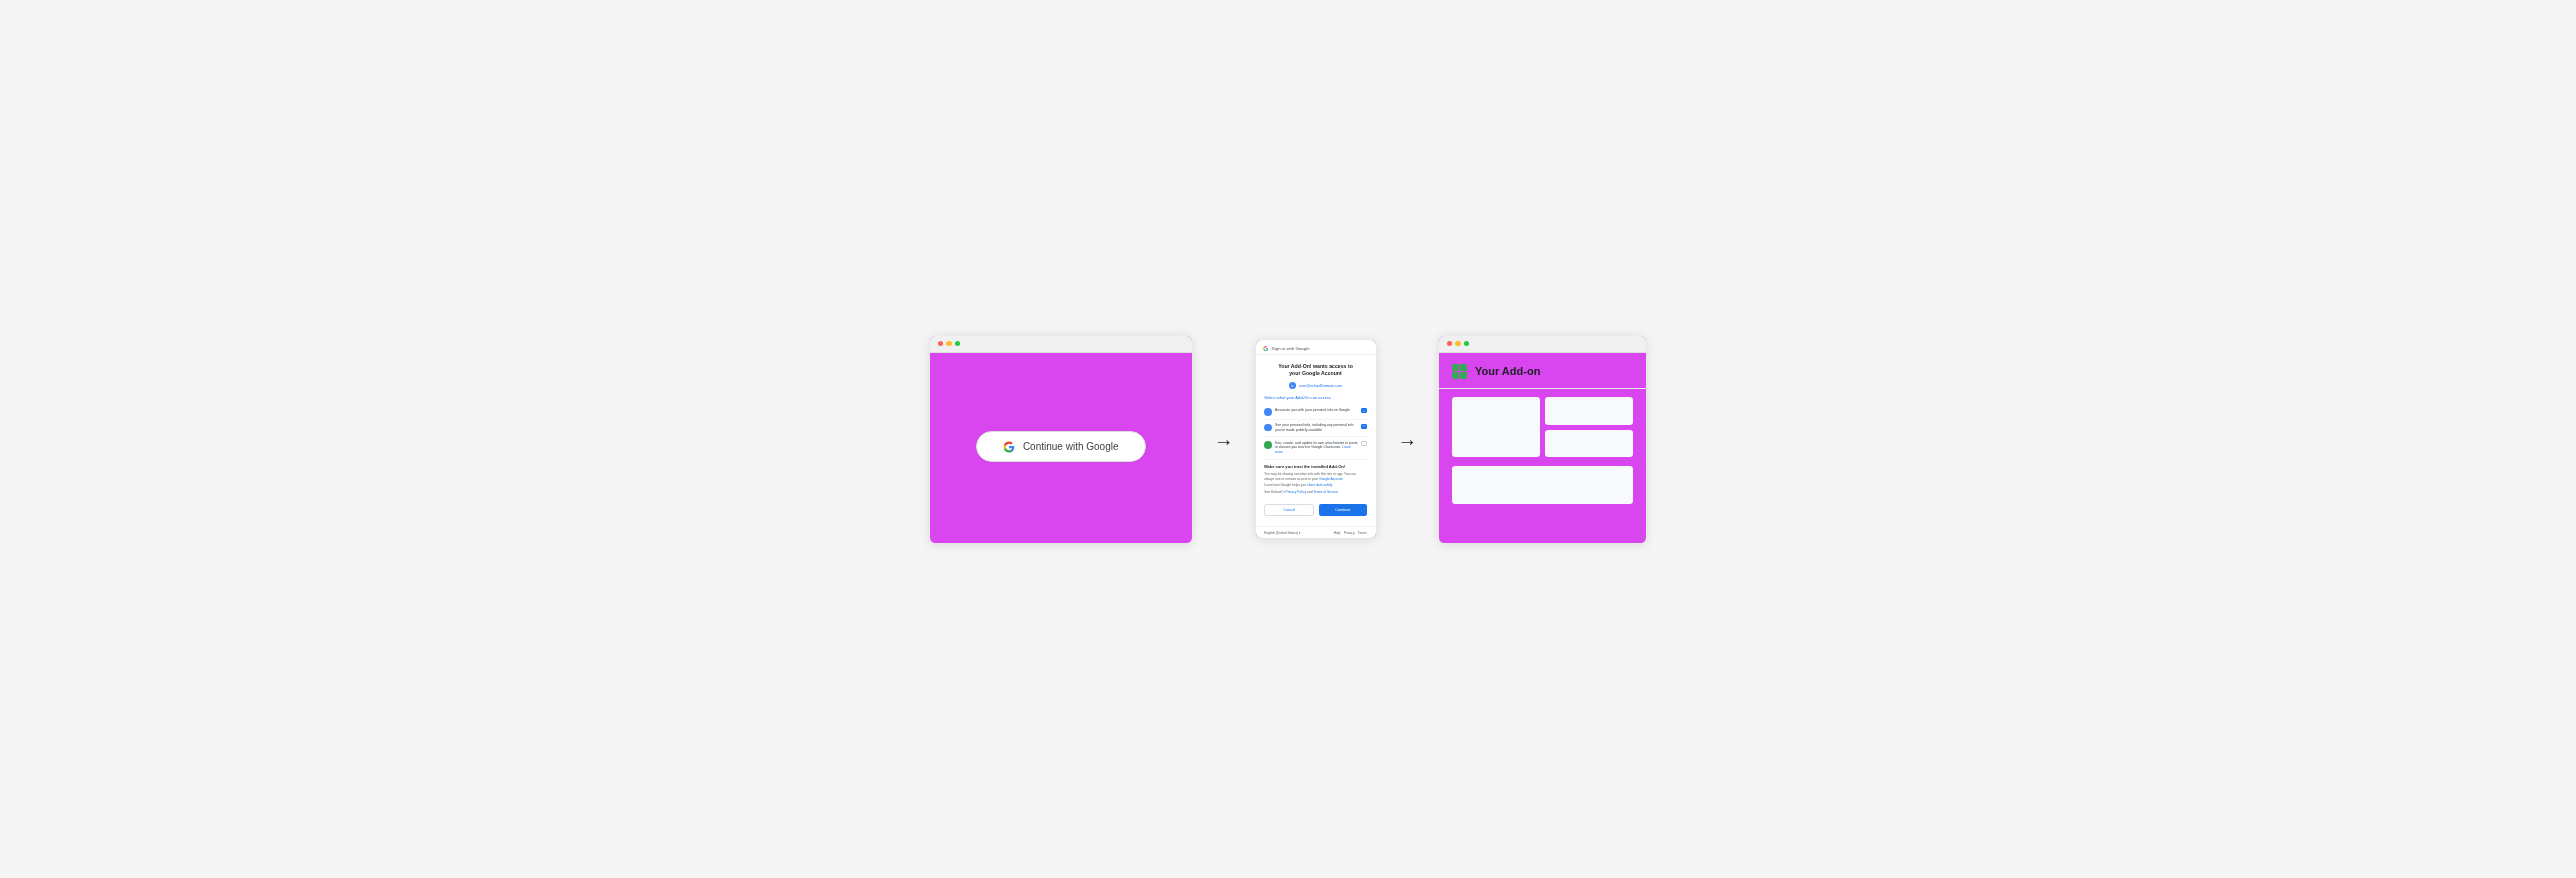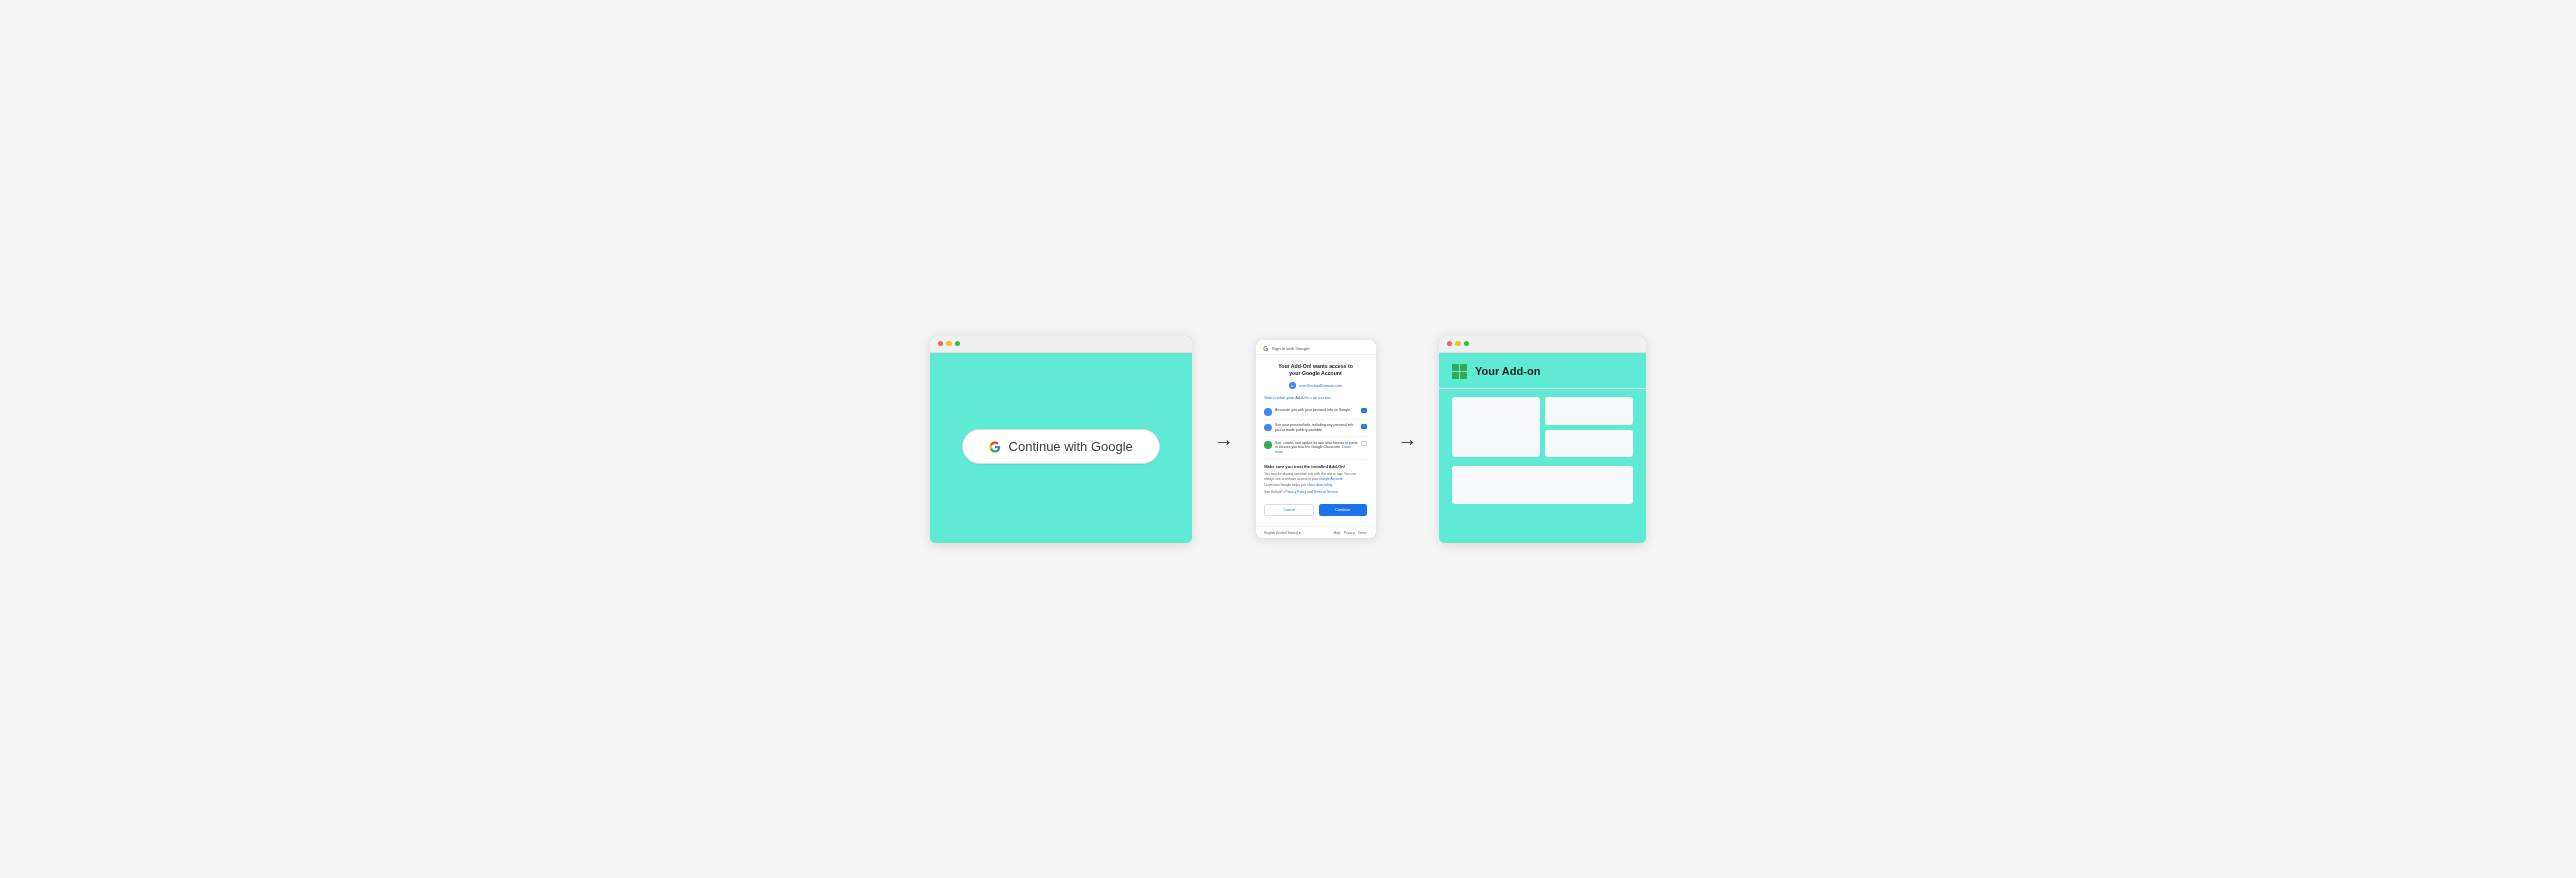--- a/index.html
+++ b/index.html
@@ -17,21 +17,21 @@
       display: flex;
       align-items: center;
       justify-content: center;
       gap: 22px;
       width: 100%;
       max-width: 763px;
     }
 
     
     .browser-window {
-      background: #5eead4;
+      background: #d946ef;
       border-radius: 5.4px;
       box-shadow: 0 1.1px 11px rgba(0,0,0,0.12);
       overflow: hidden;
       flex-shrink: 0;
     }
 
     .browser-titlebar {
       background: #f0f0f0;
       border-bottom: 0.5px solid #ddd;
       padding: 5.4px 7.6px;
@@ -66,21 +66,21 @@
 
     .google-btn {
       display: flex;
       align-items: center;
       gap: 7.6px;
       border: 0.8px solid #ddd;
       border-radius: 27px;
       padding: 8.7px 26px;
       background: #fff;
       cursor: pointer;
-      font-size: 13px;
+      font-size: 10px;
       font-weight: 500;
       color: #3c4043;
       white-space: nowrap;
       box-shadow: 0 0.5px 1.6px rgba(0,0,0,0.08);
     }
 
     .google-logo {
       width: 12px;
       height: 12px;
     }

